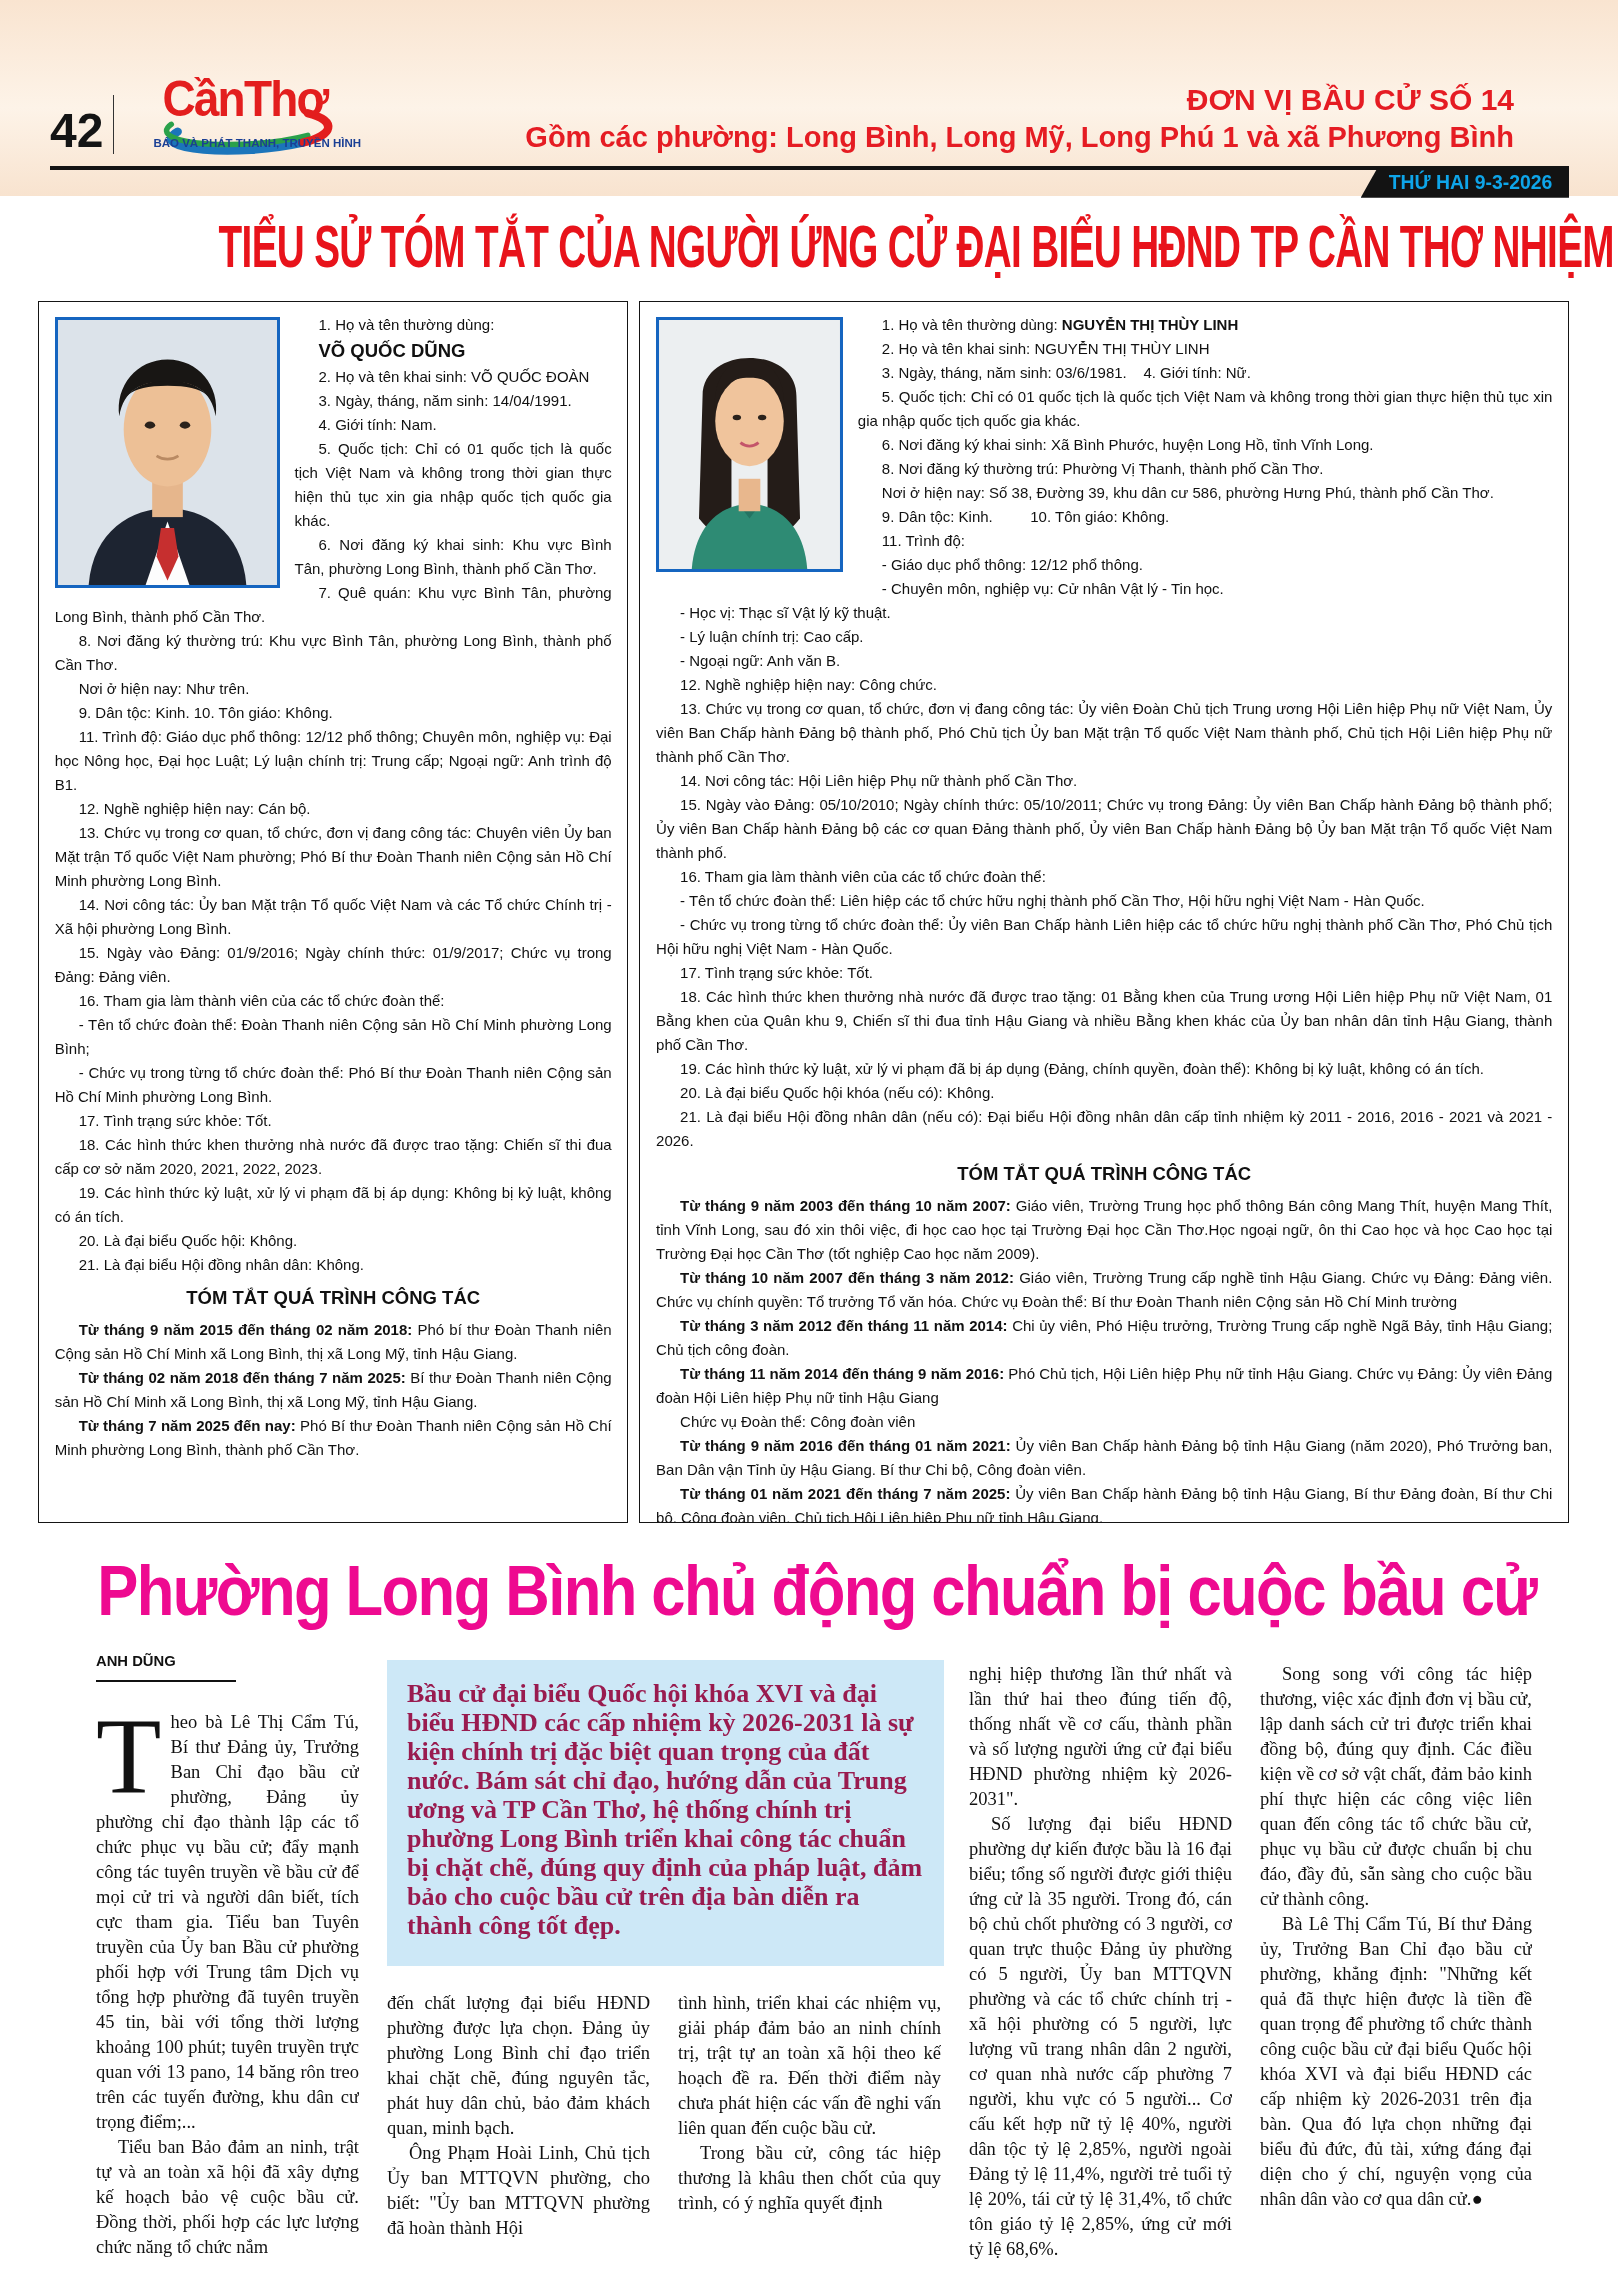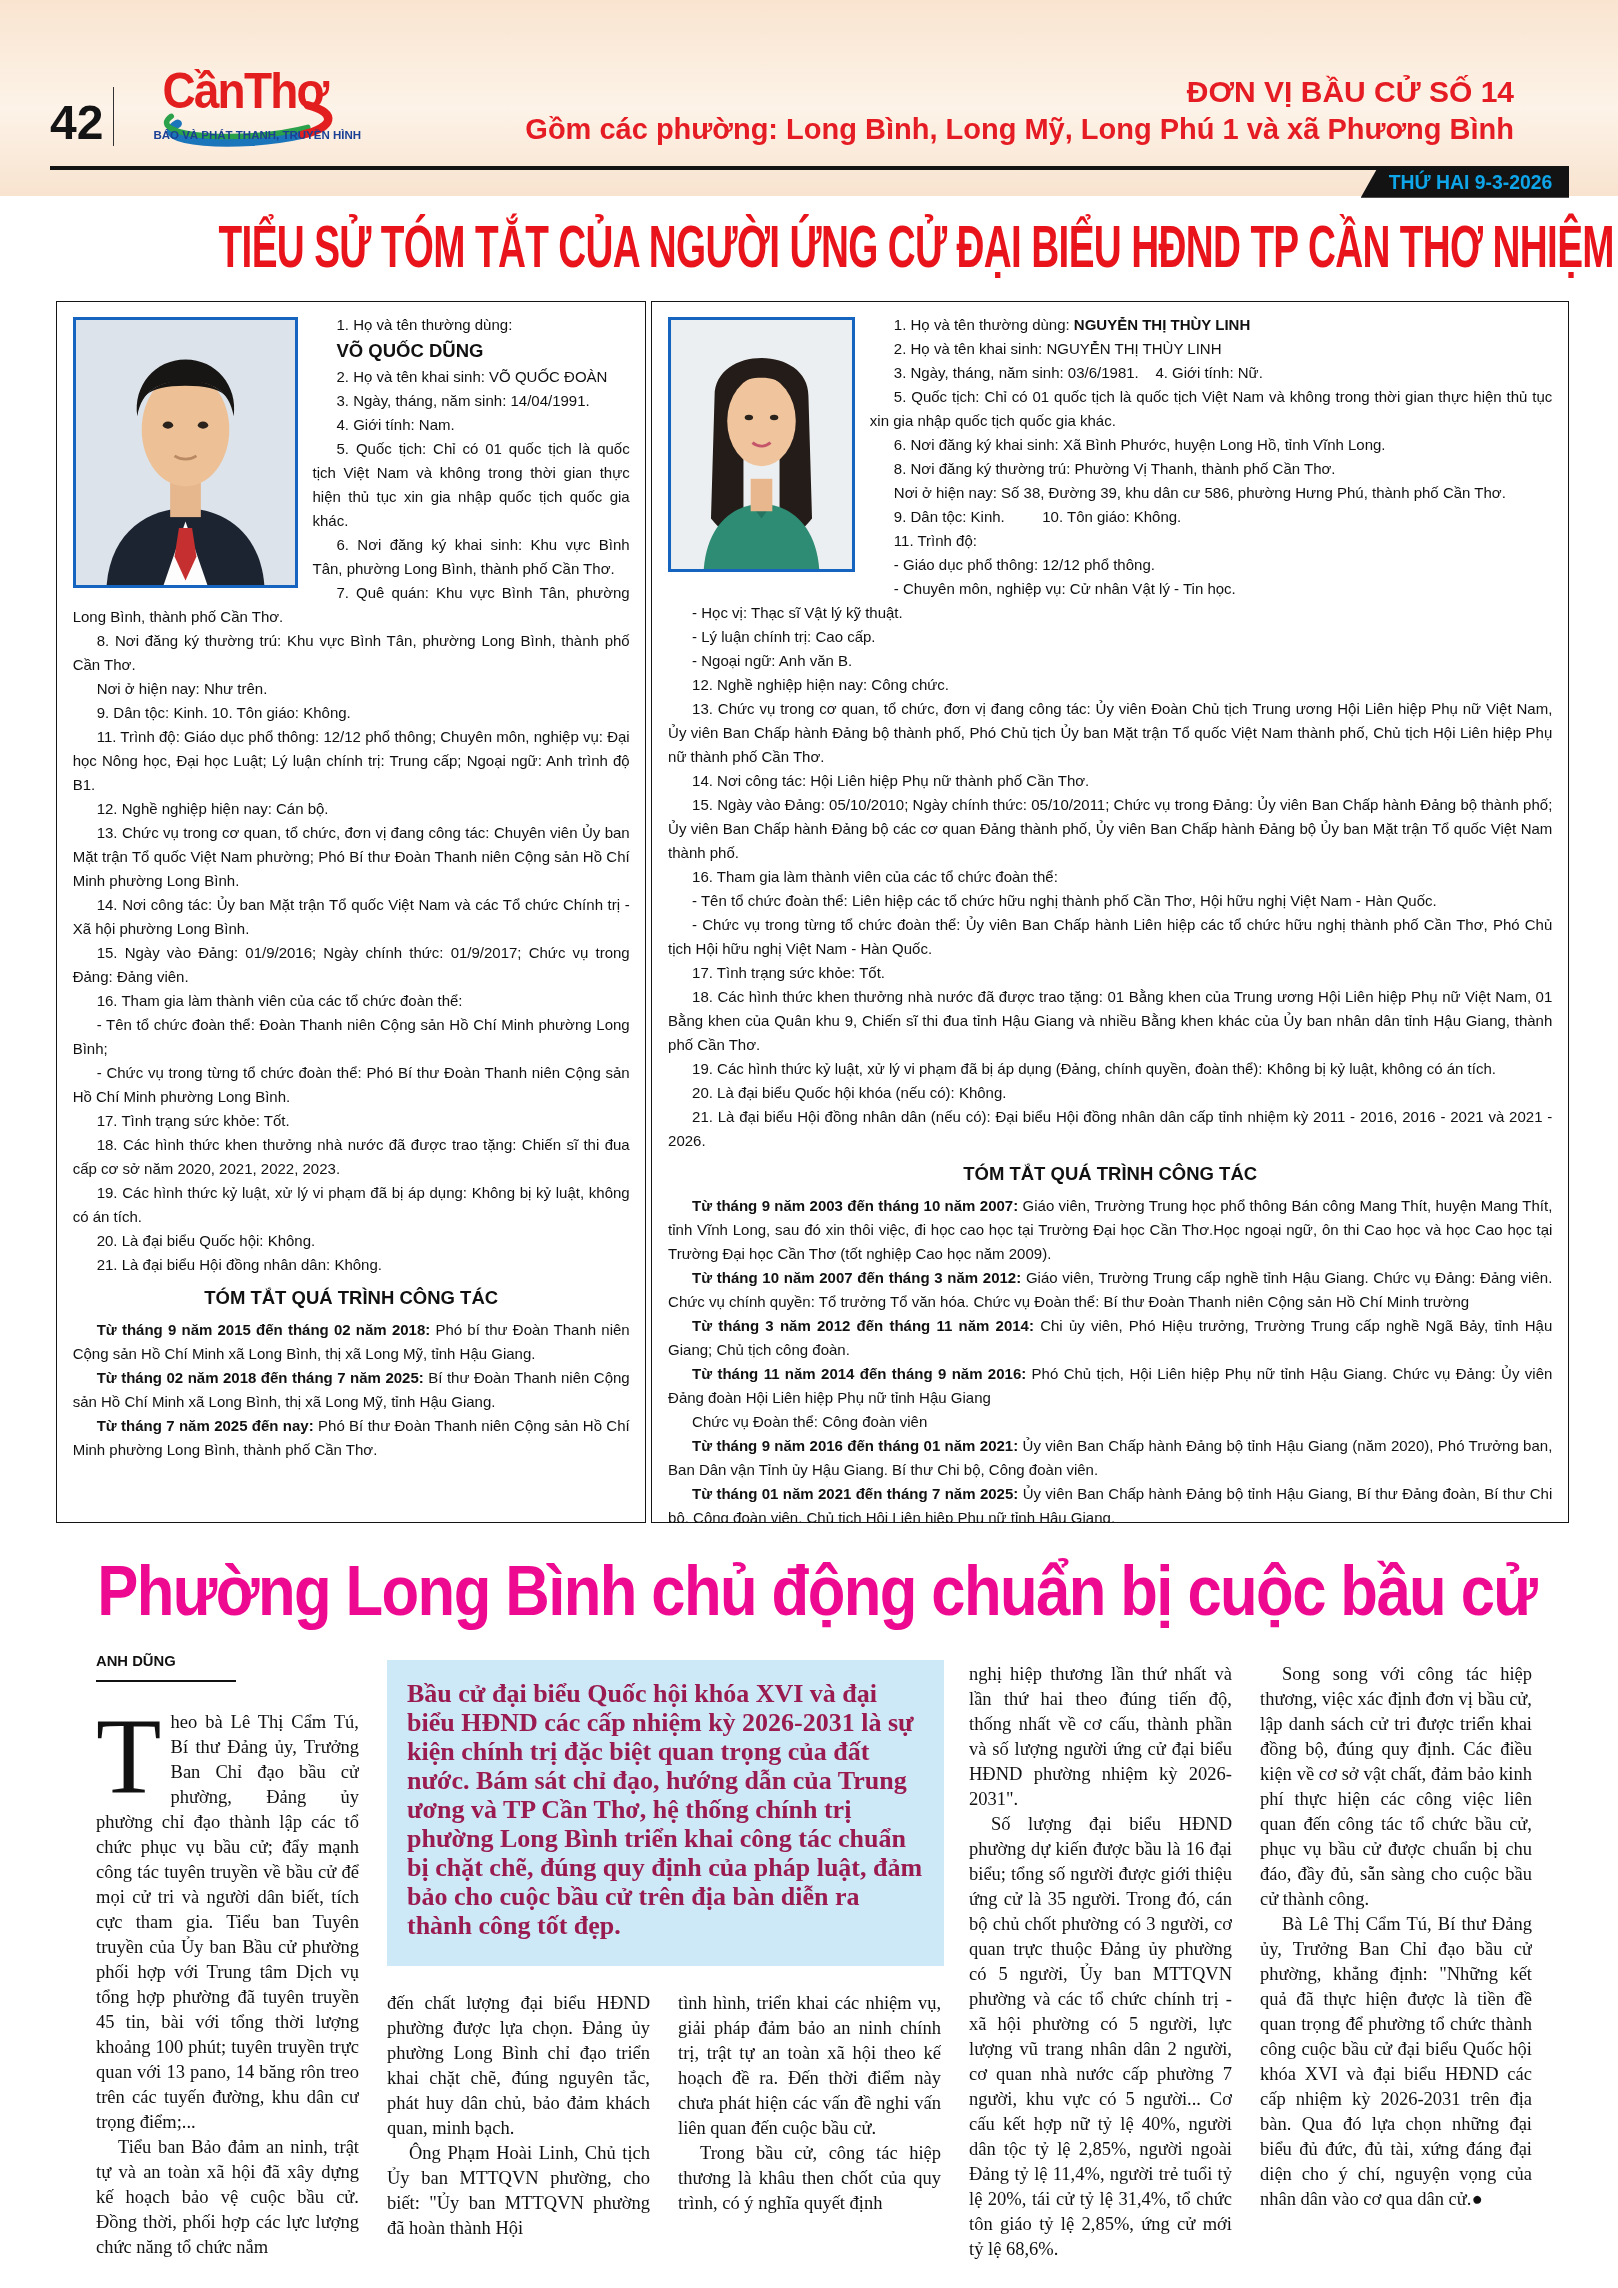--- a/index.html
+++ b/index.html
@@ -1,38 +1,38 @@
 <!DOCTYPE html>
 <html lang="vi" style="font-size:14.8px"><head>
 <meta charset="utf-8">
 <style>
   html,body{margin:0;padding:0;background:#888;}
   .page{position:relative;width:1619px;height:2289px;margin:0 auto;background:#fff;
         font-family:"Liberation Sans",sans-serif;color:#111;overflow:hidden;}
   
   .masthead{position:relative;height:196px;background:linear-gradient(180deg,#f9e4d0 0%,#fdf3e8 55%,#f8e3cf 100%);}
-  .masthead-inner{display:flex;align-items:flex-end;height:157px;padding:7px 50px;}
+  .masthead-inner{display:flex;align-items:flex-end;height:157px;padding:15px 50px;}
   .pagenum{font-size:48px;font-weight:bold;color:#141414;line-height:1;margin-bottom:16.6px;}
   .mast-divider{width:1.8px;height:59px;background:#333;margin:0 13px 18.5px 9.2px;}
   .brand{position:relative;width:249px;height:102px;margin-bottom:5.5px;}
   .brand svg{position:absolute;left:0;top:0;}
   .brand-name{position:absolute;left:35px;top:7.4px;font-size:46px;font-weight:bold;color:#e31e1e;
               letter-spacing:-1.8px;transform:scaleY(1.08);white-space:nowrap;}
   .brand-tag{position:absolute;left:26px;top:72px;font-size:11.5px;font-weight:bold;color:#1b3f94;white-space:nowrap;}
   .unit-block{flex:1;text-align:right;color:#e51c23;margin-bottom:18.5px;padding-right:55px;}
   .unit-line1{font-size:30px;font-weight:bold;letter-spacing:0;}
   .unit-line2{font-size:29px;font-weight:bold;margin-top:3.7px;}
   .mast-rule{position:absolute;left:50px;right:50px;bottom:26px;height:3.7px;background:#141414;}
   .date-tab{position:absolute;right:50px;bottom:-1.8px;background:#131313;color:#0ea5e9;font-size:19.4px;font-weight:bold;
             padding:2.8px 16.6px 3.7px 28px;clip-path:polygon(16.6px 0,100% 0,100% 100%,0 100%);}
   
   .main-headline{margin:20px 0 13px 0;text-align:center;color:#e8131b;font-weight:bold;font-size:53px;
                  white-space:nowrap;transform:scaleX(0.73) scaleY(1.12);transform-origin:center;letter-spacing:-0.9px;}
   
-  .boxes{display:flex;gap:5px;margin:24px 50px 0 56px;}
+  .boxes{display:flex;gap:11px;margin:24px 50px 0 38px;}
   .cand-box{border:1.8px solid #151515;background:#fff;padding:11px 15.7px;height:1198px;overflow:hidden;
             font-size:15px;line-height:24px;text-align:justify;}
   .cand-box.left{width:557px;flex:0 0 auto;}
   .cand-box.right{flex:1;}
   .cand-box p{margin:0;text-indent:24px;}
   .cand-box p.name{font-size:18.5px;line-height:28px;}
   .cand-box .b,.cand-box p.career .b{font-weight:bold;}
   .photo-frame{float:left;border:3.7px solid #1565c0;margin:3.7px 14.8px 5.5px 0;background:#dfe5ea;}
   .photo-frame svg{display:block;}
   .career-title{clear:none;text-align:center;font-size:18.5px;font-weight:bold;margin:9.2px 0 7.4px 0;}

